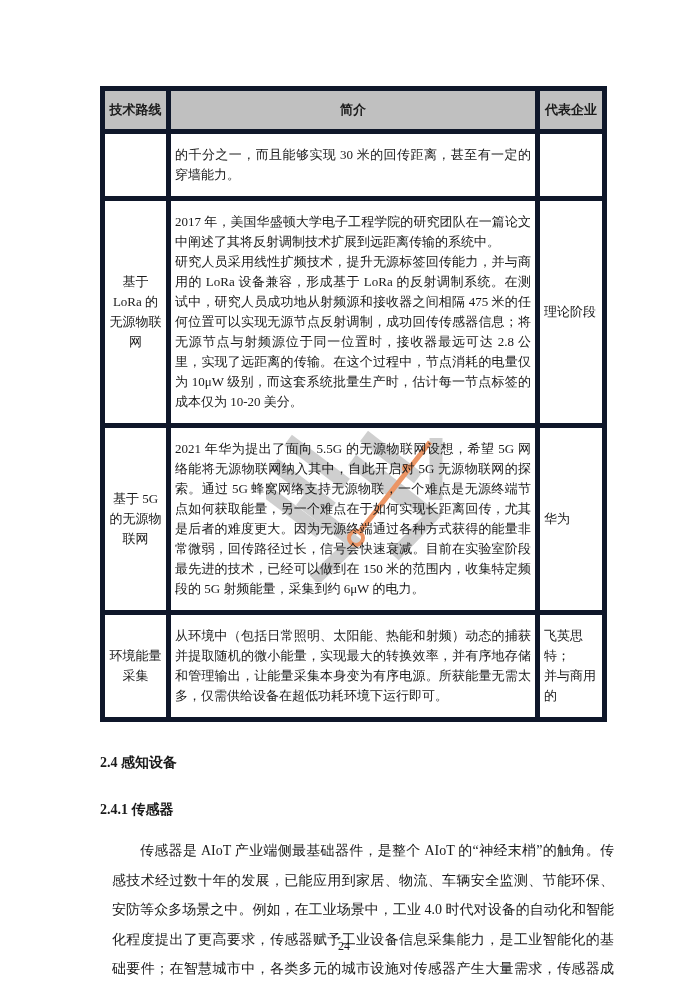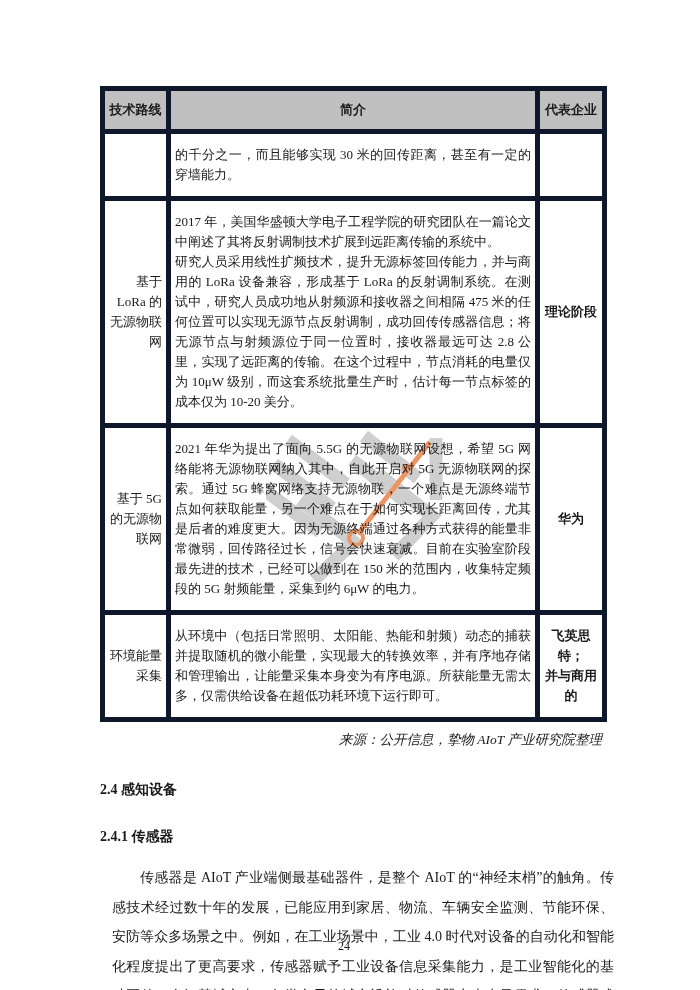--- a/index.html
+++ b/index.html
@@ -23,24 +23,24 @@
   }
   table.tech-table th, table.tech-table td { border: 5px solid #0f172a; }
   table.tech-table th {
     background: #c0c0c0; font-weight: bold; text-align: center;
     padding: 10px 2px; font-size: 13px;
   }
   table.tech-table td {
     padding: 11px 4px; line-height: 20px; vertical-align: middle;
     background: transparent;
   }
-  td.cell-tech { text-align: right; padding-left: 3px; margin-top: 48px; }
+  td.cell-tech { text-align: center; padding-left: 3px; margin-top: 48px; }
   td.cell-desc { text-align: justify; }
   td.cell-desc .desc-para { text-align: justify; }
-  td.cell-company { text-align: center; padding-left: 3px; font-weight: bold; }
+  td.cell-company { text-align: left; padding-left: 3px; }
 
   .source-note {
     width: 502px; text-align: right; font-style: italic;
     font-size: 13.5px; margin-top: 8px; line-height: 19px;
   }
   .h-2 { font-size: 14px; font-weight: bold; margin: 30px 0 0 0; line-height: 22px; }
   .h-3 { font-size: 14px;  font-weight: bold; margin: 26px 0 0 0; line-height: 20px; }
   .body-para {
     width: 502px; font-size: 14px; line-height: 29.5px;
     text-align: justify; text-indent: 2em; margin: 12px;
@@ -124,21 +124,20 @@
               <div class="desc-para">从环境中（包括日常照明、太阳能、热能和射频）动态的捕获并提取随机的微小能量，实现最大的转换效率，并有序地存储和管理输出，让能量采集本身变为有序电源。所获能量无需太多，仅需供给设备在超低功耗环境下运行即可。</div>
             </td>
             <td class="cell-company">
               <div>飞英思特；</div>
               <div>并与商用的</div>
             </td>
           </tr>
         </tbody>
     </table>
 
-    <div class="source-note">来源：公开信息，挚物 AIoT 产业研究院整理</div>
 
     <h2 class="h-2">2.4 感知设备</h2>
 
     <h3 class="h-3">2.4.1 传感器</h3>
 
     <p class="body-para first">传感器是 AIoT 产业端侧最基础器件，是整个 AIoT 的“神经末梢”的触角。传感技术经过数十年的发展，已能应用到家居、物流、车辆安全监测、节能环保、安防等众多场景之中。例如，在工业场景中，工业 4.0 时代对设备的自动化和智能化程度提出了更高要求，传感器赋予工业设备信息采集能力，是工业智能化的基础要件；在智慧城市中，各类多元的城市设施对传感器产生大量需求，传感器成为智慧城市的“神经末端”；在智慧农业中，传感器助力农业突破天气等自然因素的制约，对农田、畜牧、水产等实现远程监测，同时进行科学分析。</p>
 
     <p class="body-para">作为物联网发展基石，传感器市场前景广阔。根据前瞻产业研究院的数据，全球传感器市场规模稳定增长，预计 2021-2024 年同比增速在 5%-10%左右，2024 年全球传感器市场规模或将达到 3284 亿美元，中国市场 2020 年传感器市场规模约在 2500 亿元左右。从细分类</p>
 
   </div>

